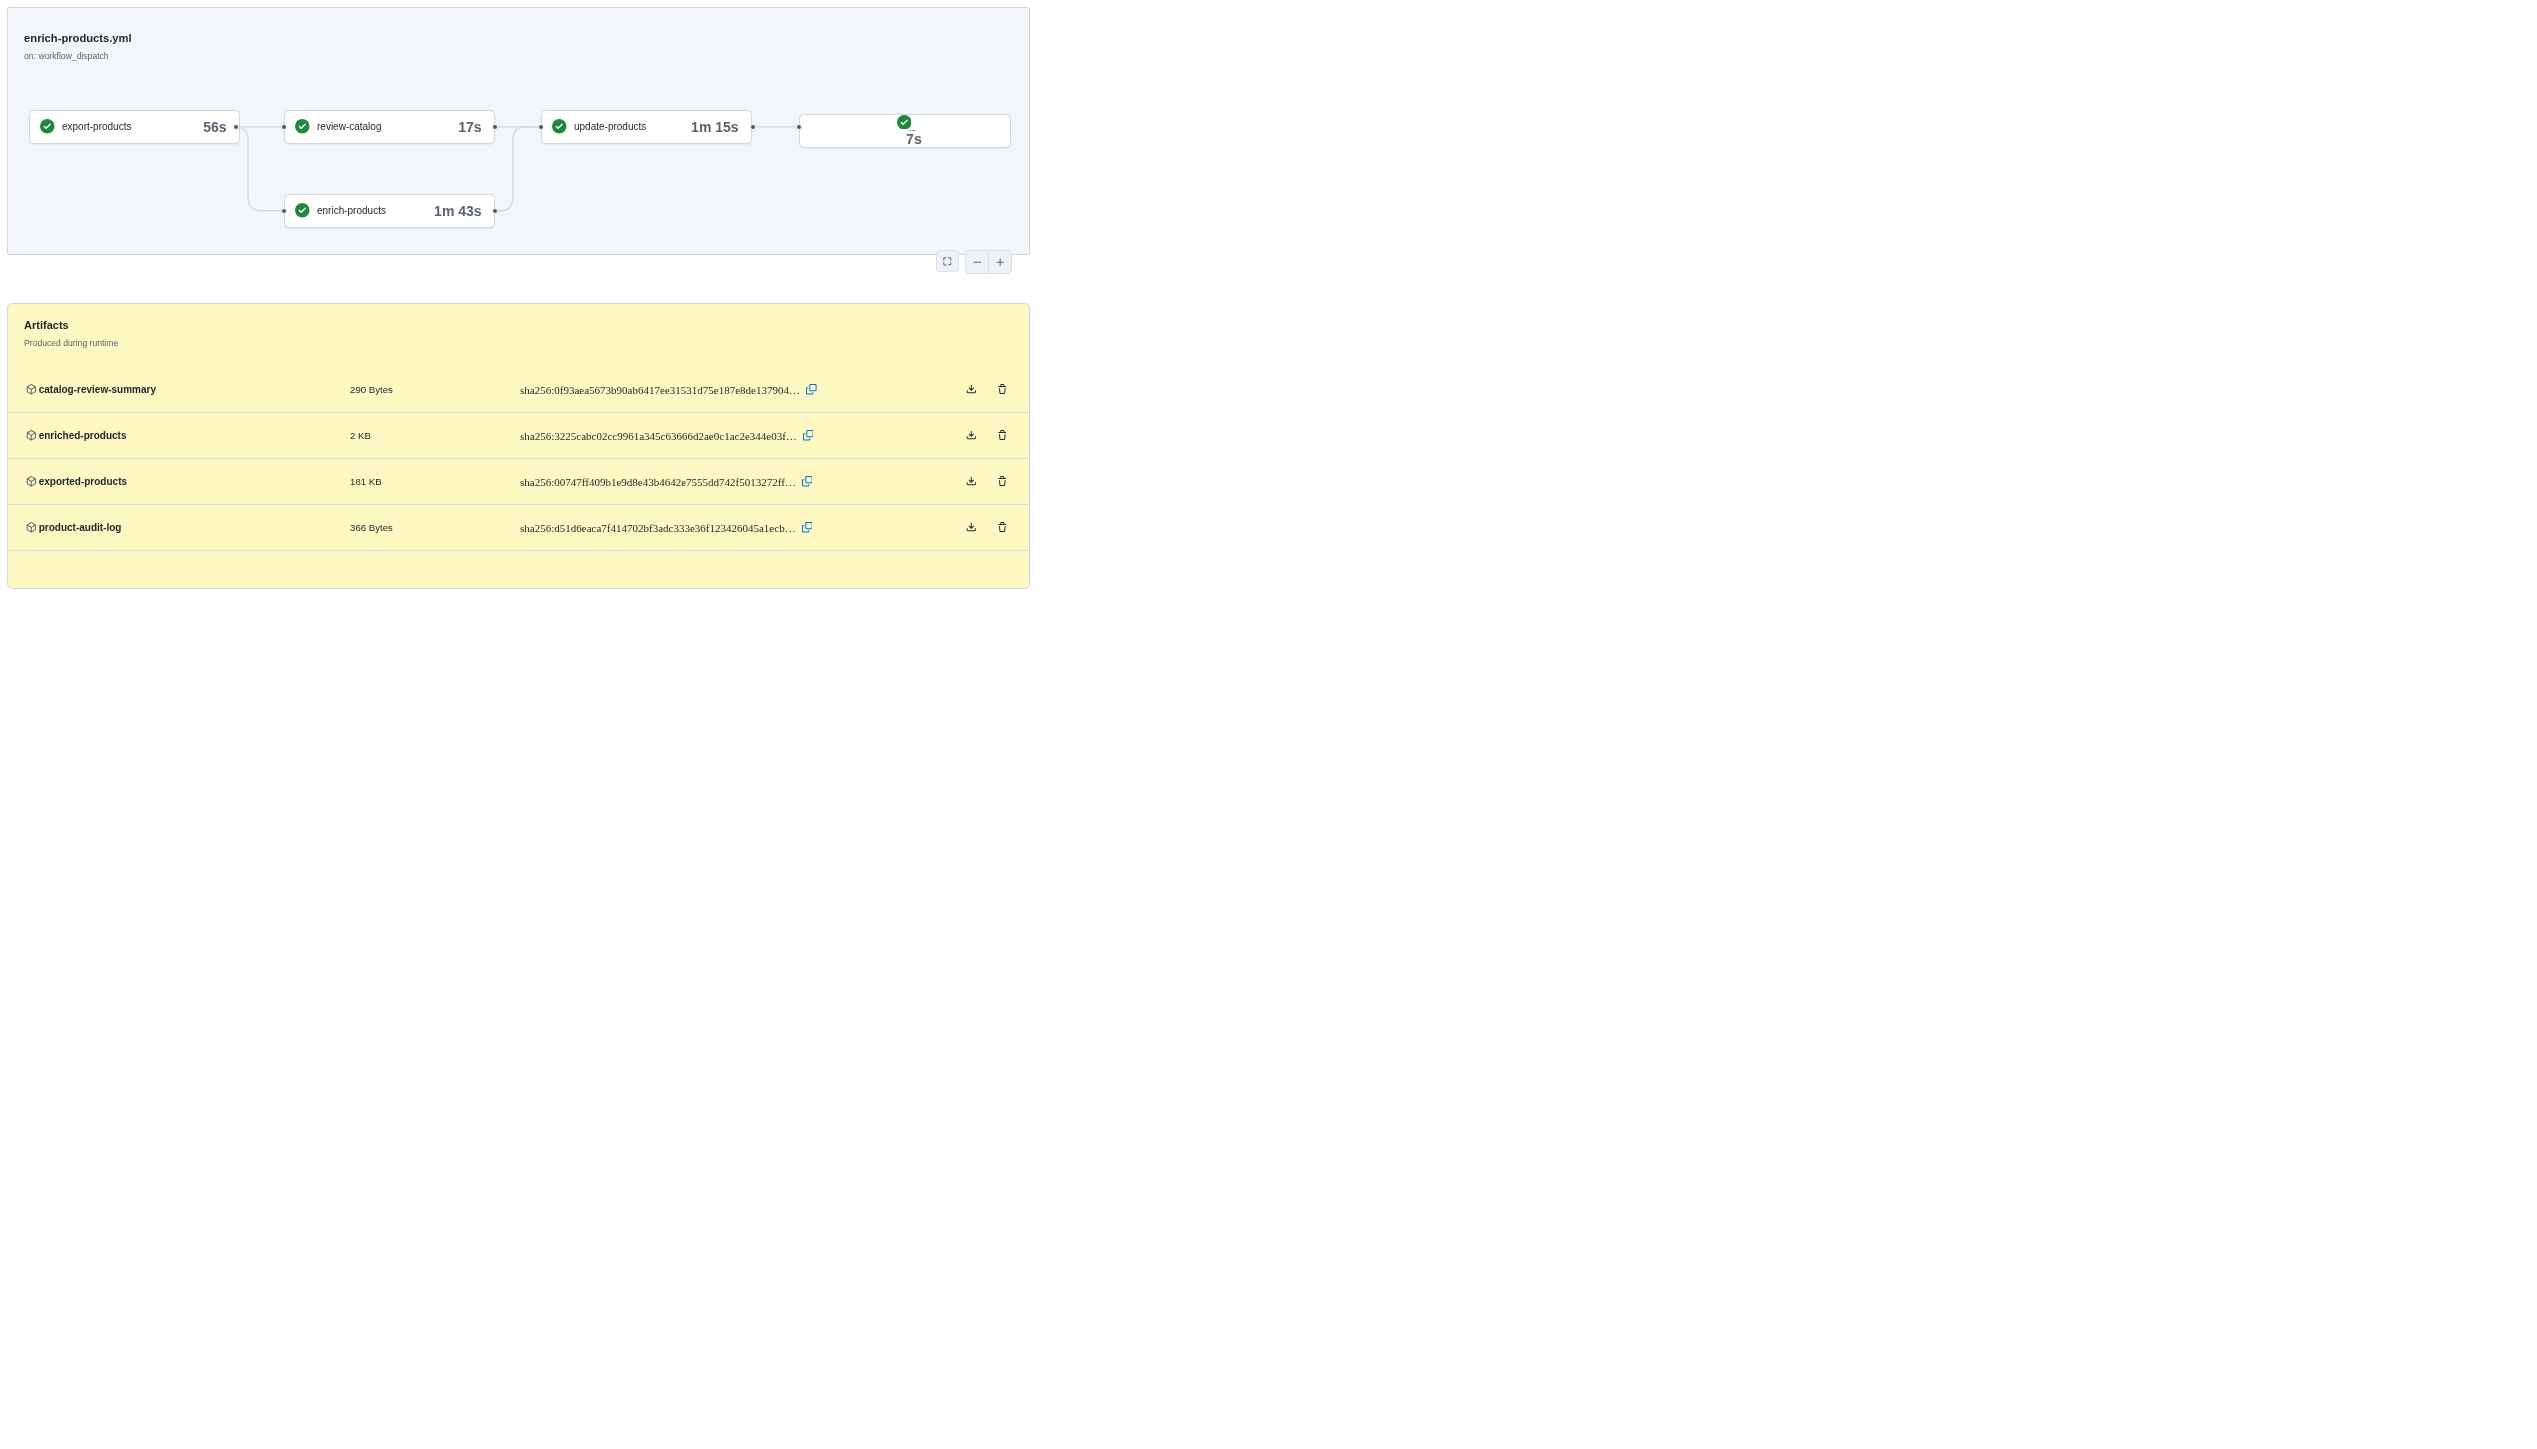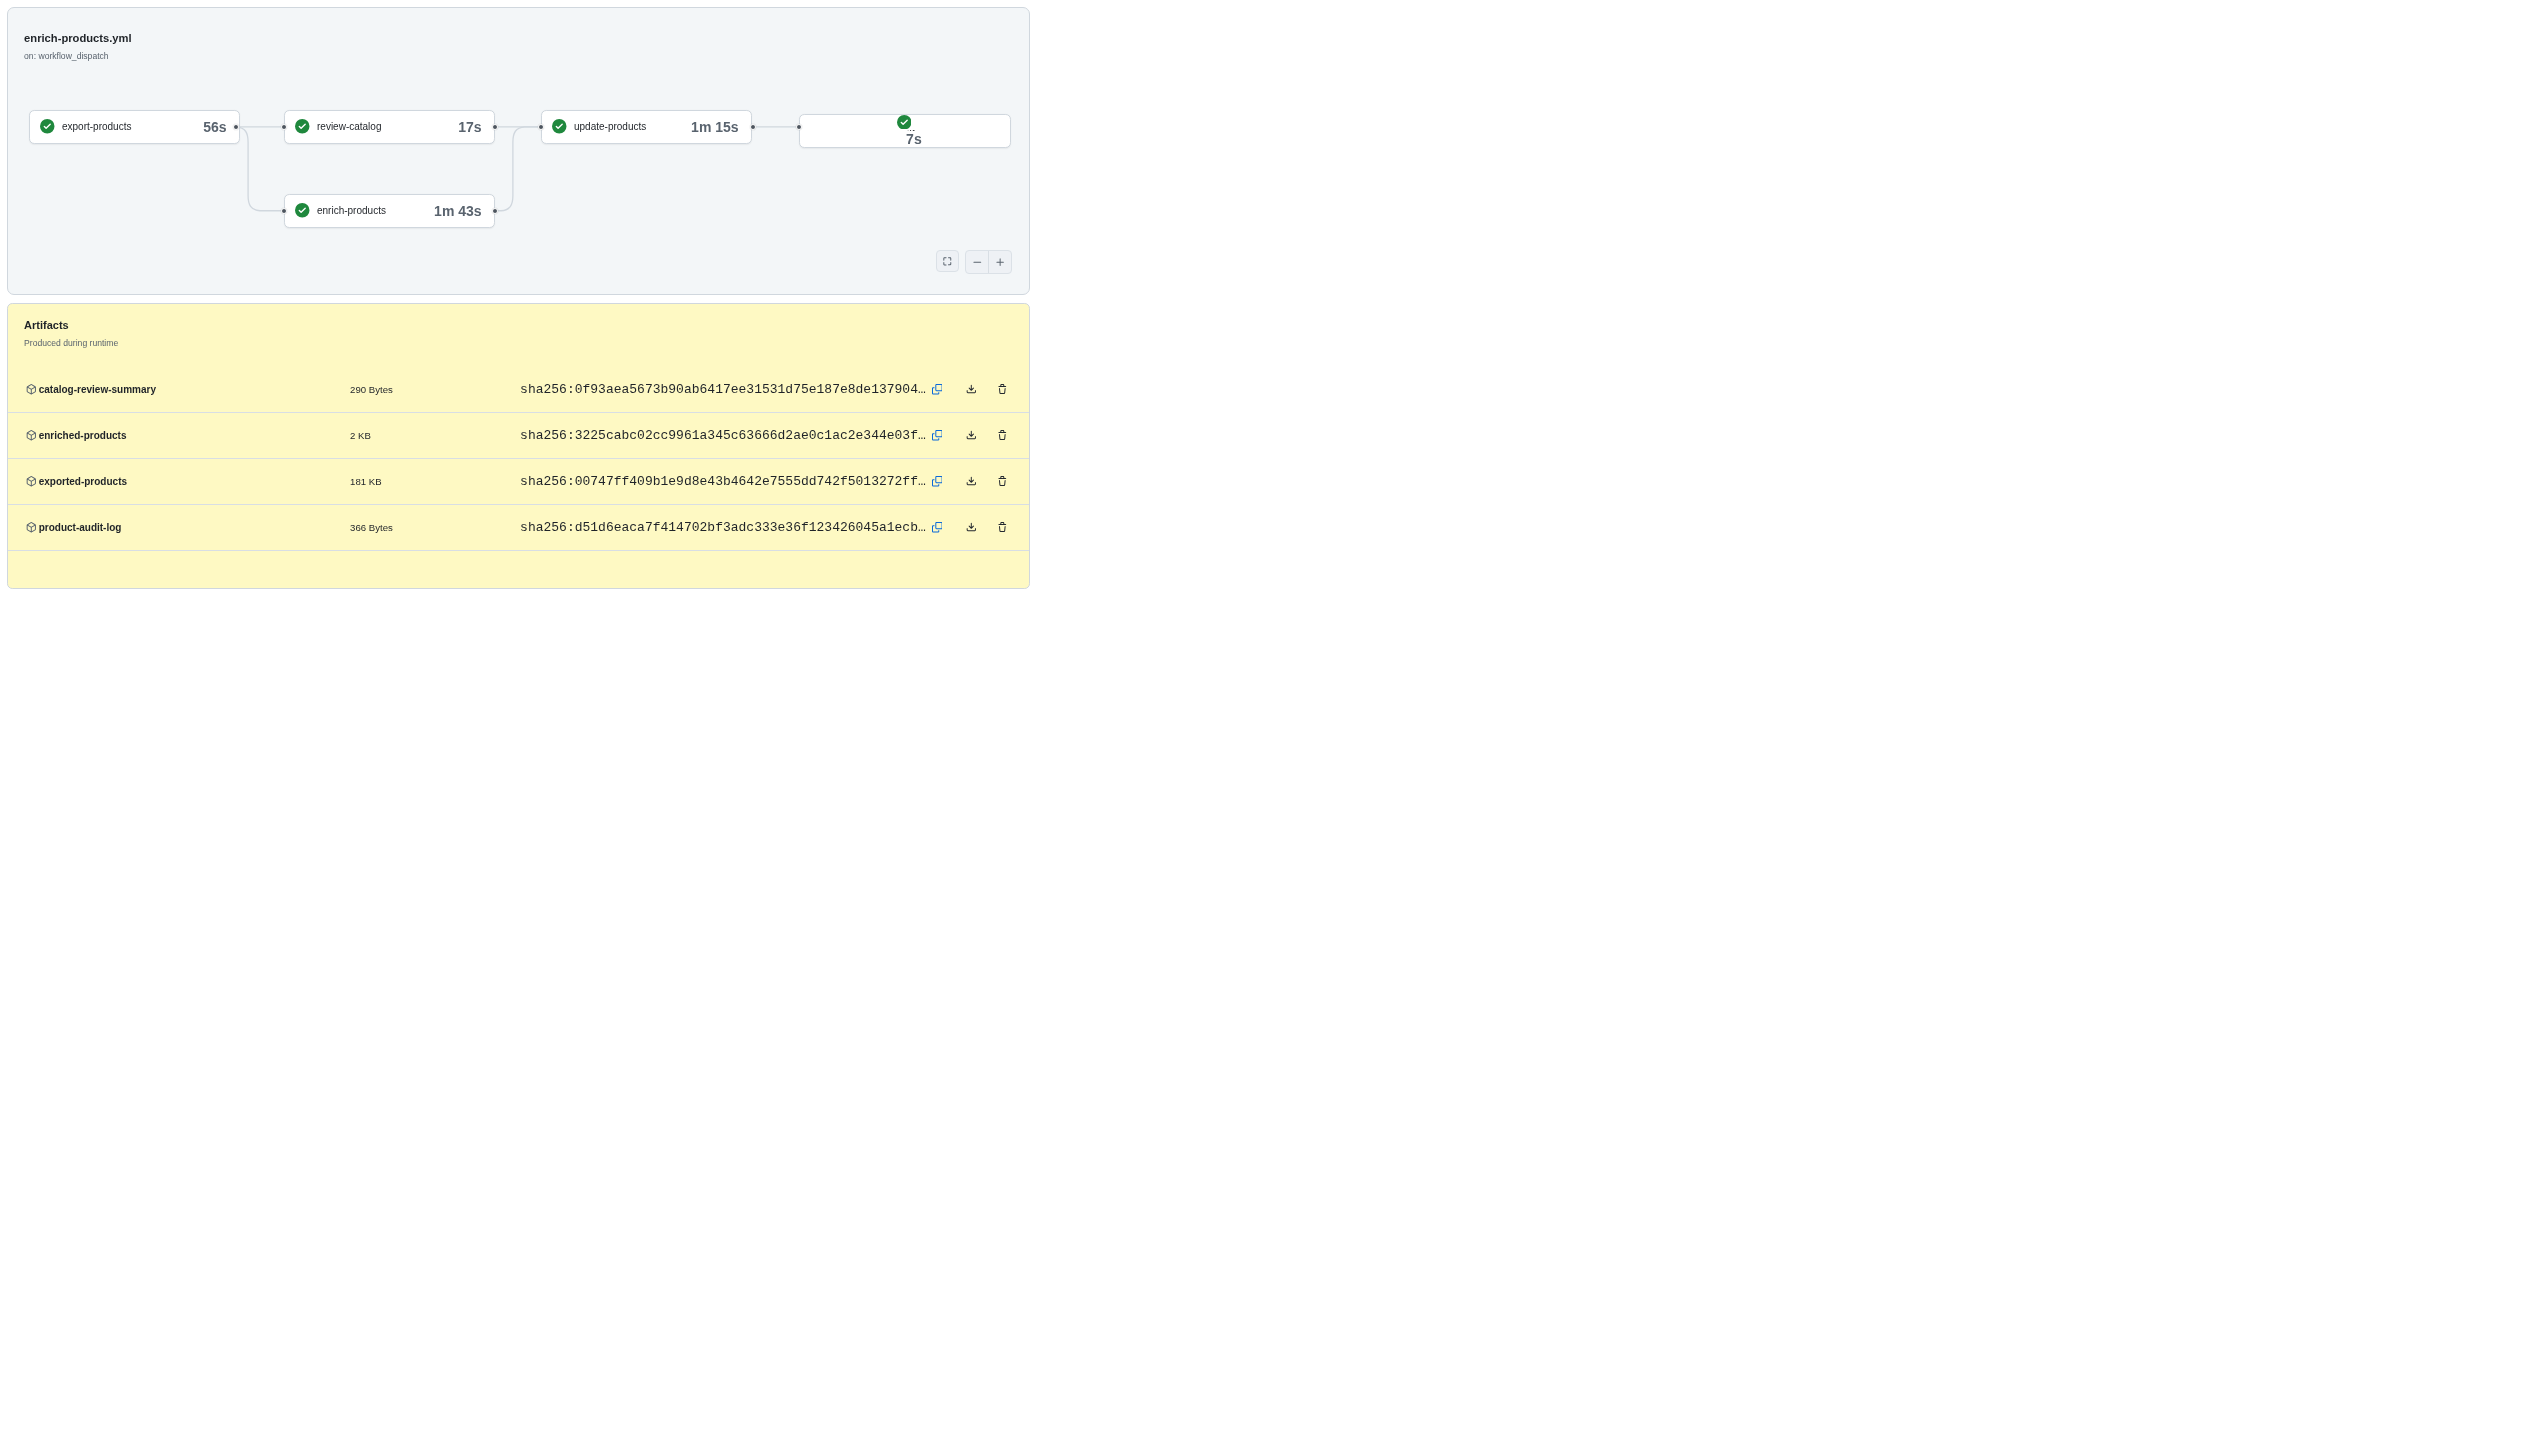--- a/index.html
+++ b/index.html
@@ -1,22 +1,22 @@
 <!DOCTYPE html>
 <html style="font-size:10.6px"><head>
 <meta charset="utf-8">
 <style>
   * { margin:0; padding:0; box-sizing:border-box; }
   html,body { width:1036px; height:592px; background:#ffffff;
     font-family:"Liberation Sans","DejaVu Sans",sans-serif; color:#1f2328; }
   body { position:relative; overflow:hidden; }
 
   
-  .graph-panel { position:absolute; left:6.6px; top:6.6px; width:1023px; height:288px;
-    background:#f3f6f8; border:0.7px solid #d0d7de; border-radius:7px; }
+  .graph-panel { position:absolute; left:6.6px; top:6.6px; width:1023px; height:248px;
+    background:#f3f6f8; border:0.7px solid #d0d7de; border-radius:2px; }
   .wf-title { position:absolute; left:16.5px; top:24px; font-size:11.2px; font-weight:700; color:#1f2328; }
   .wf-trigger { position:absolute; left:16.5px; top:43px; font-size:8.6px; color:#59636e; }
 
   .edges { position:absolute; left:0; top:0; width:1023px; height:280px; pointer-events:none; }
 
   .job-node { position:absolute; height:34px; background:#ffffff; border:0.7px solid #d0d7de;
     border-radius:5.3px; box-shadow:0 0.7px 1.3px rgba(31,35,40,.06);
     display:flex; align-items:center; padding:0 12px 0 10.6px; cursor:pointer; }
   .job-node .check { width:14.5px; height:14.5px; flex:0 0 auto; }
   .job-label { font-size:10px; font-weight:500; color:#1f2328; margin-left:7.3px; flex:1 1 auto;
@@ -43,21 +43,21 @@
   .art-row { display:grid; grid-template-columns:324px 170px 1fr 93px; align-items:center;
     padding-left:18.5px; }
   .art-row.head { height:30px; border-bottom:0.7px solid #d8dee4; }
   .art-row.data { height:46px; border-bottom:0.7px solid #d8dee4; }
   .col-head { font-size:9.3px; color:#59636e; }
   .name-cell { display:flex; align-items:center; gap:2px; }
   .pkg-icon { width:10.6px; height:10.6px; color:#59636e; flex:0 0 auto; }
   .art-name { font-size:10px; font-weight:600; color:#1f2328; white-space:nowrap; }
   .art-size { font-size:9.6px; color:#1f2328; }
   .digest-cell { display:flex; align-items:center; gap:6px; min-width:0; }
-  .digest-text { font-family:Liberation Mono, monospace; font-size:13px;
+  .digest-text { font-family:Liberation Serif, serif; font-size:11px;
     color:#1f2328; white-space:nowrap; }
   .copy-btn { background:none; border:none; padding:0; cursor:pointer; color:#0969da;
     display:flex; align-items:center; }
   .actions-cell { display:flex; align-items:center; justify-content:flex-end; gap:20px; padding-right:21px; }
   .icon-btn { background:none; border:none; padding:0; cursor:pointer; color:#24292f;
     display:flex; align-items:center; }
   .icon16 { width:10.6px; height:10.6px; }
 </style>
 </head>
 <body>

